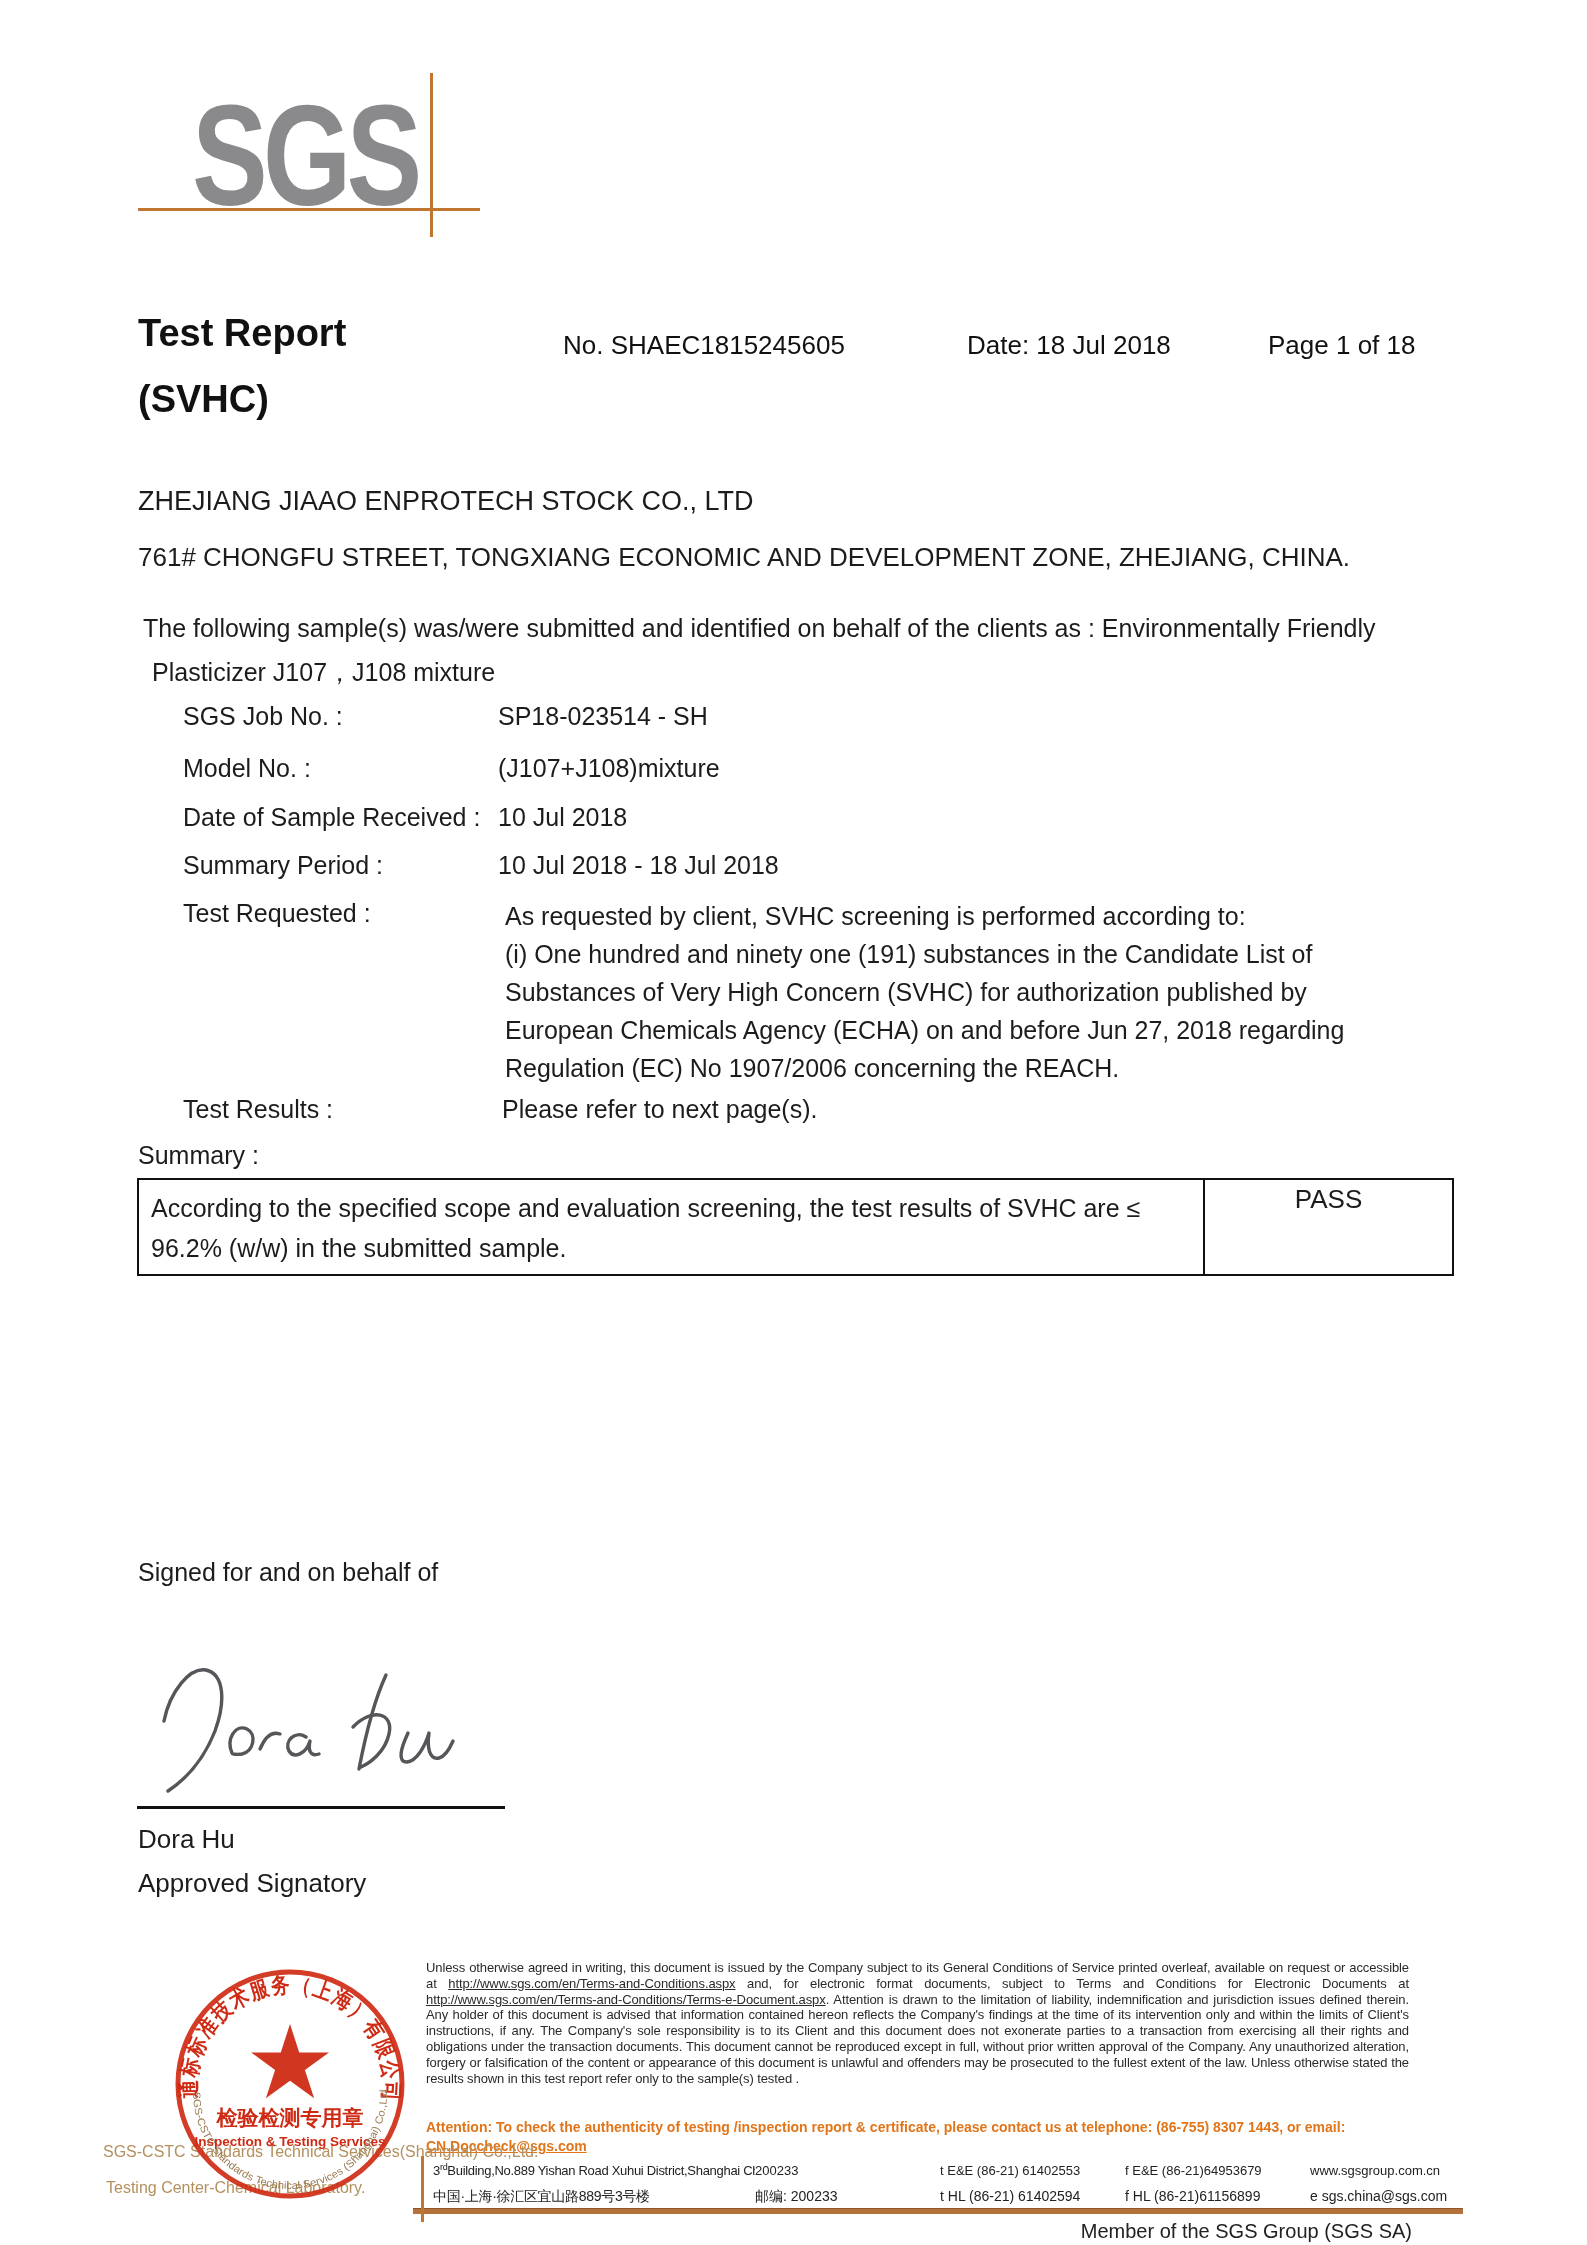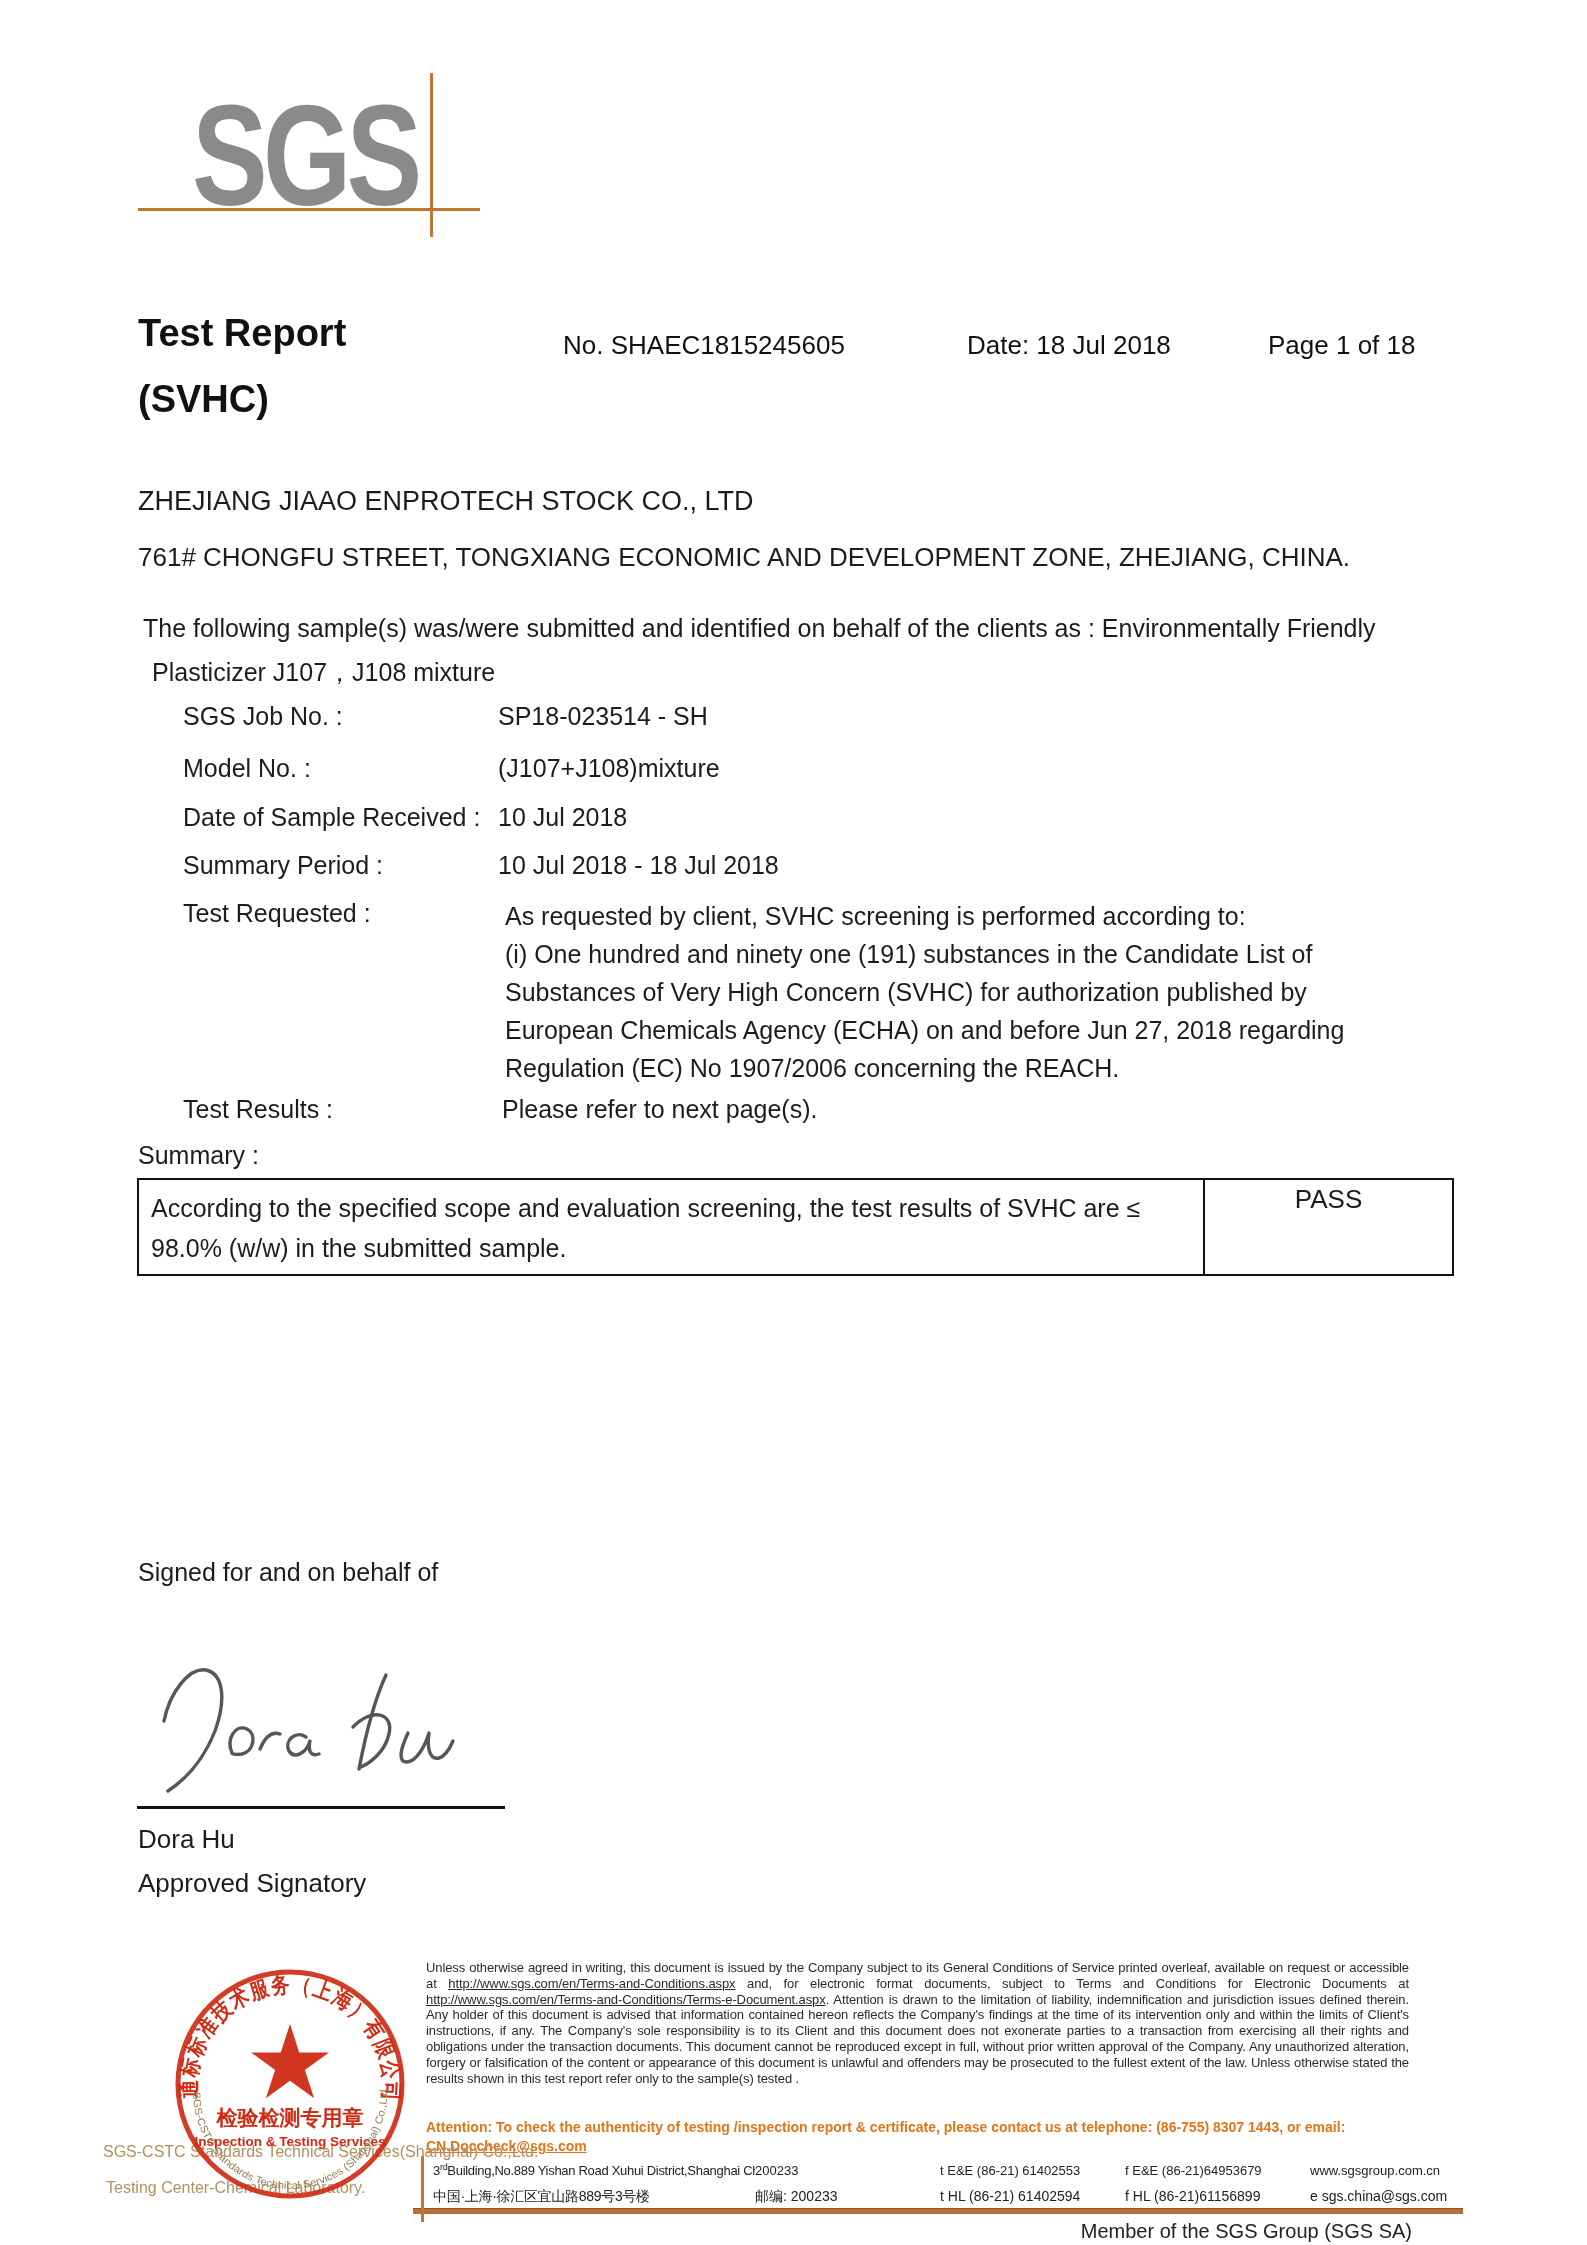--- a/index.html
+++ b/index.html
@@ -131,21 +131,21 @@
 (i) One hundred and ninety one (191) substances in the Candidate List of
 Substances of Very High Concern (SVHC) for authorization published by
 European Chemicals Agency (ECHA) on and before Jun 27, 2018 regarding
 Regulation (EC) No 1907/2006 concerning the REACH.</div>
 
   <div class="abs flabel" style="top:1095px">Test Results :</div>
   <div class="abs fvalue" style="top:1095px;left:502px">Please refer to next page(s).</div>
 
   <div class="abs sum-label">Summary :</div>
   <div class="abs sum-table">
-    <div class="sum-cell-text">According to the specified scope and evaluation screening, the test results of SVHC are ≤ 98.0% (w/w) in the submitted sample.</div>
+    <div class="sum-cell-text">According to the specified scope and evaluation screening, the test results of SVHC are ≤ 96.2% (w/w) in the submitted sample.</div>
     <div class="sum-cell-verdict">PASS</div>
   </div>
 
   <div class="abs sign1">Signed for and on behalf of</div>
 
   <svg class="abs sig-svg" width="380" height="150" viewBox="0 0 380 150">
     <g fill="none" stroke="#55555a" stroke-width="3.4" stroke-linecap="round" stroke-linejoin="round">
       <path d="M16,66 C22,36 42,12 58,15 C76,19 78,46 67,76 C56,104 38,124 20,136"></path>
       <path d="M84,98 C78,84 87,69 99,74 C109,79 106,96 94,99 C88,100 84,99 84,98"></path>
       <path d="M112,94 C117,82 124,76 132,79"></path>

